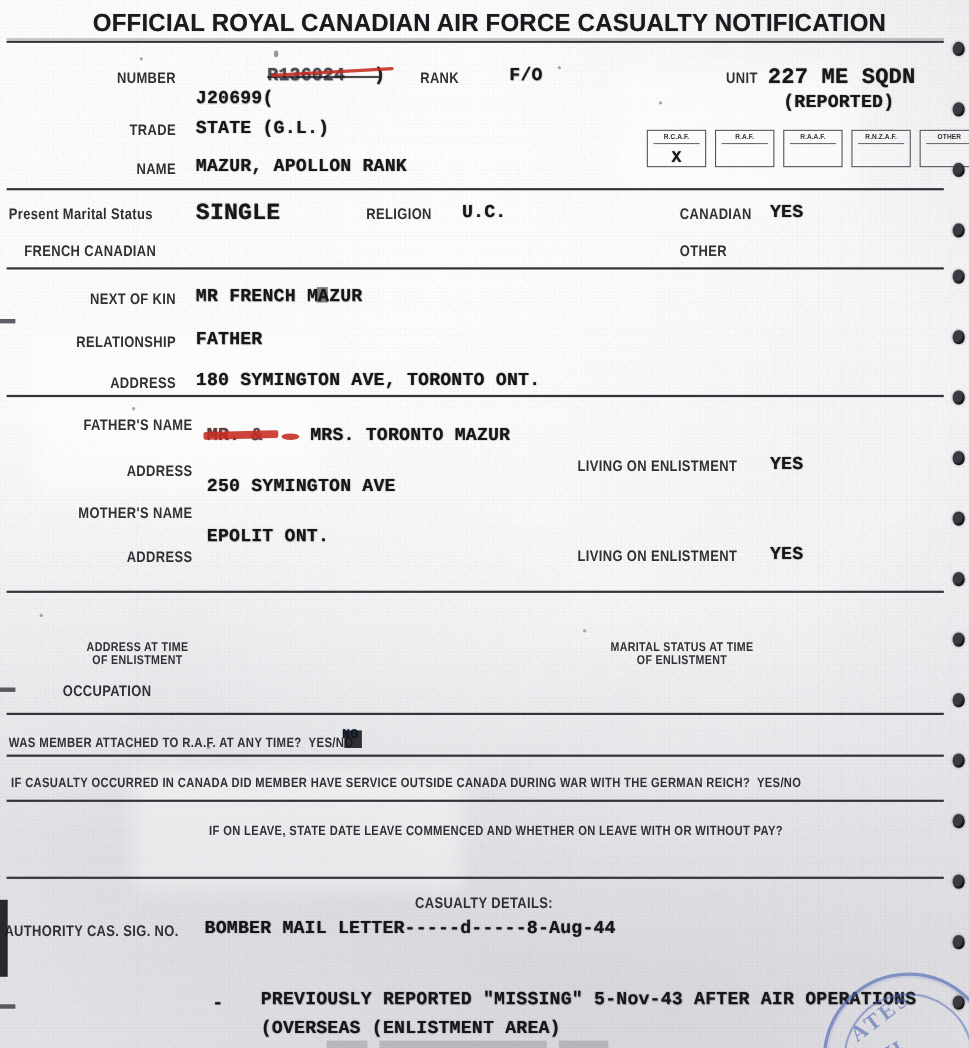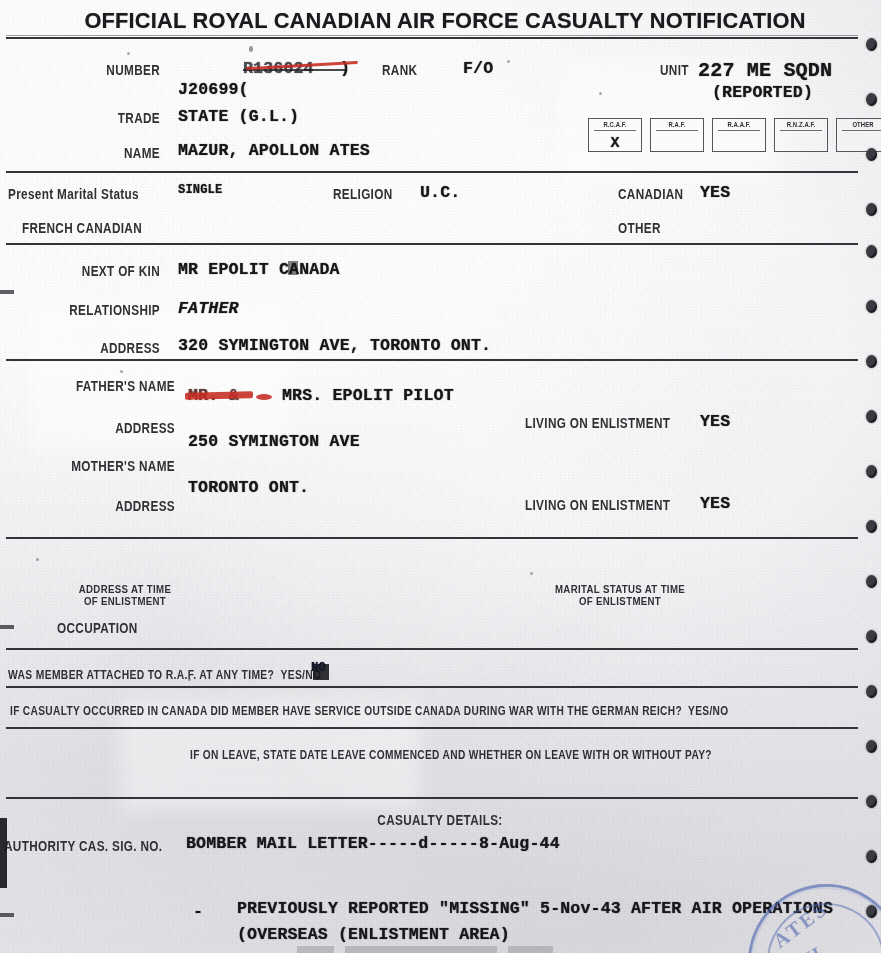--- a/index.html
+++ b/index.html
@@ -128,21 +128,21 @@
 <div class="abs tw" style="left:444px;top:59px;font-size:16.5px;padding-left:19px;">F/O</div>
 
 <div class="abs lbl" style="left:660px;top:62px;font-size:14px;">UNIT</div>
 <div class="abs tw" style="left:698px;top:59px;font-size:20px;">227 ME SQDN</div>
 <div class="abs tw" style="left:712px;top:83px;font-size:16.5px;">(REPORTED)</div>
 
 <div class="abs lbl r" style="left:45px;top:110px;width:115px;text-align:right;font-size:14px;">TRADE</div>
 <div class="abs tw" style="left:178px;top:107px;font-size:16.5px;">STATE (G.L.)</div>
 
 <div class="abs lbl r" style="left:45px;top:145px;width:115px;text-align:right;font-size:14px;">NAME</div>
-<div class="abs tw" style="left:178px;top:141px;font-size:16.5px;">MAZUR, APOLLON ATES</div>
+<div class="abs tw" style="left:178px;top:141px;font-size:16.5px;">MAZUR, APOLLON RANK</div>
 
 <div id="svcboxes">
   <div class="svcbox">
     <span class="cap">R.C.A.F.</span>
     <span class="cap-rule"></span>
     <span class="mark">X</span>
   </div>
   <div class="svcbox">
     <span class="cap">R.A.F.</span>
     <span class="cap-rule"></span>
@@ -161,60 +161,60 @@
   <div class="svcbox">
     <span class="cap">OTHER</span>
     <span class="cap-rule"></span>
     <span class="mark"></span>
   </div>
 </div>
 
 <div class="rule" style="left:6px;top:171px;width:852px;height:1.8px;"></div>
 
 <div class="abs lbl" style="left:8px;top:186px;font-size:14px;">Present Marital Status</div>
-<div class="abs tw" style="left:178px;top:183px;font-size:12px;">SINGLE</div>
+<div class="abs tw" style="left:178px;top:183px;font-size:21px;">SINGLE</div>
 
 <div class="abs lbl" style="left:333px;top:186px;font-size:14px;">RELIGION</div>
 <div class="abs tw" style="left:420px;top:183px;font-size:16.5px;">U.C.</div>
 
 <div class="abs lbl" style="left:618px;top:186px;font-size:14px;">CANADIAN</div>
 <div class="abs tw" style="left:700px;top:183px;font-size:16.5px;">YES</div>
 
 <div class="abs lbl" style="left:22px;top:220px;font-size:14px;">FRENCH CANADIAN</div>
 <div class="abs tw" style="left:178px;top:217px;font-size:16.5px;"></div>
 
 <div class="abs lbl" style="left:618px;top:220px;font-size:14px;">OTHER</div>
 <div class="abs tw" style="left:700px;top:217px;font-size:16.5px;"></div>
 
 <div class="rule" style="left:6px;top:243px;width:852px;height:2px;"></div>
 
 <div class="abs lbl r" style="left:45px;top:263px;width:115px;text-align:right;font-size:14px;">NEXT OF KIN</div>
-<div class="abs tw" style="left:178px;top:260px;font-size:16.5px;">MR EPOLIT CANADA</div>
+<div class="abs tw" style="left:178px;top:260px;font-size:16.5px;">MR FRENCH MAZUR</div>
 <div class="blot" style="left:288px;top:261px;width:10px;height:14px;opacity:.55;"></div>
 
 <div class="abs lbl r" style="left:45px;top:302px;width:115px;text-align:right;font-size:14px;">RELATIONSHIP</div>
-<div class="abs tw" style="left:178px;top:299px;font-size:16.5px;font-style:italic;">FATHER</div>
+<div class="abs tw" style="left:178px;top:299px;font-size:16.5px;">FATHER</div>
 
 <div class="abs lbl r" style="left:45px;top:340px;width:115px;text-align:right;font-size:14px;">ADDRESS</div>
-<div class="abs tw" style="left:178px;top:336px;font-size:16.5px;">320 SYMINGTON AVE, TORONTO ONT.</div>
+<div class="abs tw" style="left:178px;top:336px;font-size:16.5px;">180 SYMINGTON AVE, TORONTO ONT.</div>
 
 <div class="rule" style="left:6px;top:359px;width:852px;height:2px;"></div>
 
 <div class="abs lbl r" style="left:45px;top:378px;width:130px;text-align:right;font-size:14px;">FATHER'S NAME</div>
 
 <div class="abs tw" style="left:188px;top:386px;font-size:16.5px;color:#6a3a38;">MR. &amp;</div>
 <div class="strike-red" style="left:185px;top:392px;width:68px;height:7px;transform:rotate(-1.5deg);"></div>
 <div class="strike-red" style="left:256px;top:394px;width:16px;height:6px;border-radius:50%;"></div>
-<div class="abs tw" style="left:282px;top:386px;font-size:16.5px;">MRS. EPOLIT PILOT</div>
+<div class="abs tw" style="left:282px;top:386px;font-size:16.5px;">MRS. TORONTO MAZUR</div>
 
 <div class="abs lbl r" style="left:45px;top:420px;width:130px;text-align:right;font-size:14px;">ADDRESS</div>
 <div class="abs tw" style="left:188px;top:432px;font-size:16.5px;">250 SYMINGTON AVE</div>
 
 <div class="abs lbl r" style="left:30px;top:458px;width:145px;text-align:right;font-size:14px;">MOTHER'S NAME</div>
-<div class="abs tw" style="left:188px;top:478px;font-size:16.5px;">TORONTO ONT.</div>
+<div class="abs tw" style="left:188px;top:478px;font-size:16.5px;">EPOLIT ONT.</div>
 
 <div class="abs lbl r" style="left:45px;top:498px;width:130px;text-align:right;font-size:14px;">ADDRESS</div>
 
 <div class="abs lbl" style="left:525px;top:415px;font-size:14px;">LIVING ON ENLISTMENT</div>
 <div class="abs tw" style="left:700px;top:412px;font-size:16.5px;">YES</div>
 
 <div class="abs lbl" style="left:525px;top:497px;font-size:14px;">LIVING ON ENLISTMENT</div>
 <div class="abs tw" style="left:700px;top:494px;font-size:16.5px;">YES</div>
 
 <div class="rule" style="left:6px;top:537px;width:852px;height:2px;"></div>

